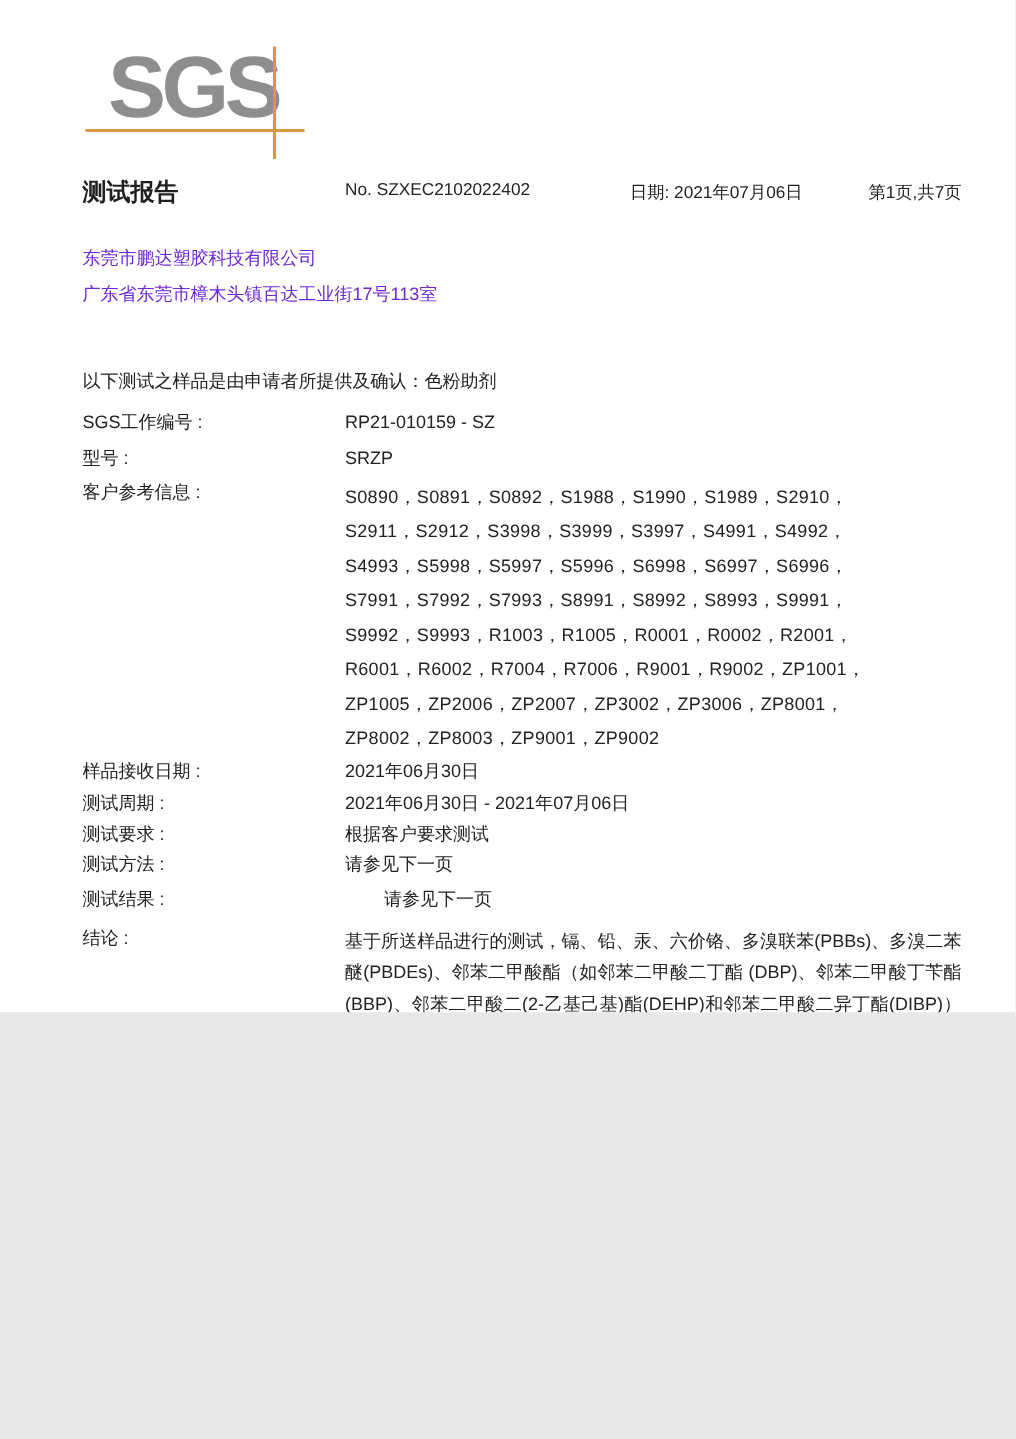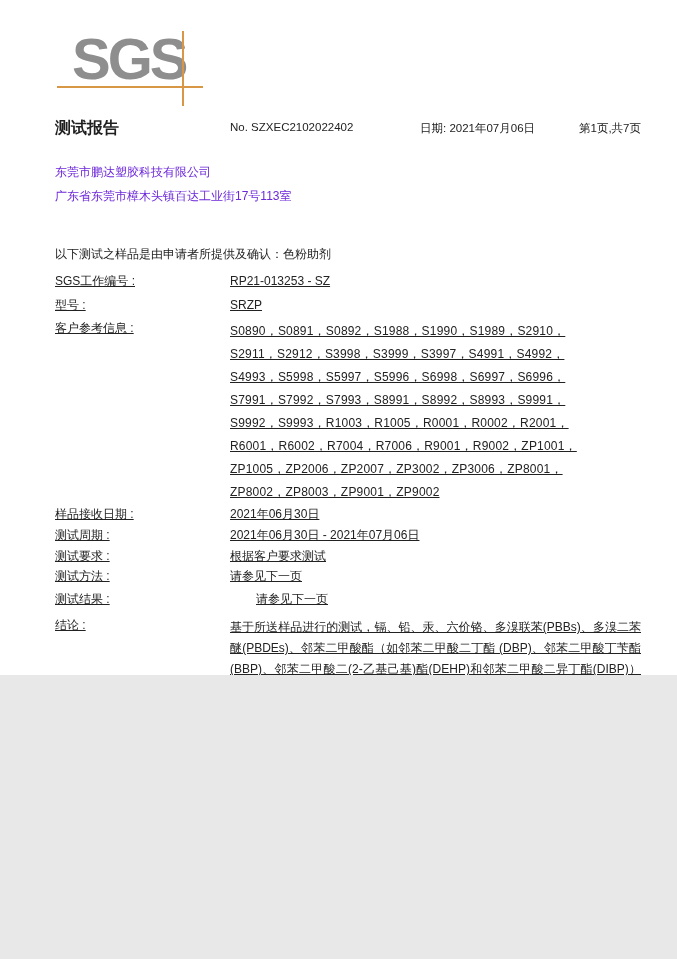--- a/index.html
+++ b/index.html
@@ -17,21 +17,21 @@
   
   .hdr-title{left:55px;top:118px;font-size:16px;font-weight:bold;color:#1f1f1f;}
   .hdr-no{left:230px;top:121px;font-size:11.5px;color:#222;}
   .hdr-date{left:420px;top:121px;font-size:11.5px;color:#222;}
   .hdr-page{left:579px;top:121px;font-size:11.5px;color:#222;}
   
   .applicant{left:55px;top:160px;font-size:12px;line-height:24px;color:#6d28d9;}
   .intro{left:55px;top:246px;font-size:12px;color:#222;}
   
   .fields{left:55px;top:273px;width:586px;font-size:12px;color:#222;}
-  .frow{display:flex;align-items:flex-start;text-decoration:underline;}
+  .frow{display:flex;align-items:flex-start;}
   .flabel{width:175px;flex-shrink:0;line-height:17px;}
   .fvalue{flex:1;line-height:17px;}
   .r0{margin-bottom:7px;}
   .r1{margin-bottom:6px;}
   .r2 .ref-line{line-height:23px;letter-spacing:.2px;}
   .r2{margin-bottom:2px;}
   .r3,.r4{margin-bottom:4px;}
   .r5{margin-bottom:3px;}
   .r6{margin-bottom:6px;}
   .r7{margin-bottom:9px;gap:26px;}
@@ -69,21 +69,21 @@
   <div class="abs applicant">
     <div>东莞市鹏达塑胶科技有限公司</div>
     <div>广东省东莞市樟木头镇百达工业街17号113室</div>
   </div>
 
   <div class="abs intro">以下测试之样品是由申请者所提供及确认：色粉助剂</div>
 
   <div class="abs fields">
     <div class="frow r0">
       <div class="flabel">SGS工作编号 :</div>
-      <div class="fvalue">RP21-013253 - SZ</div>
+      <div class="fvalue">RP21-010159 - SZ</div>
     </div>
     <div class="frow r1">
       <div class="flabel">型号 :</div>
       <div class="fvalue">SRZP</div>
     </div>
     <div class="frow r2">
       <div class="flabel">客户参考信息 :</div>
       <div class="fvalue">
         <div class="ref-line">S0890，S0891，S0892，S1988，S1990，S1989，S2910，</div>
         <div class="ref-line">S2911，S2912，S3998，S3999，S3997，S4991，S4992，</div>

